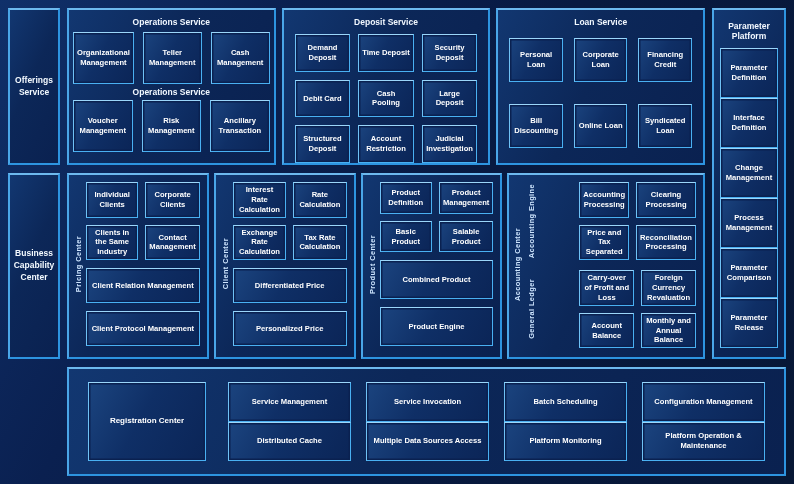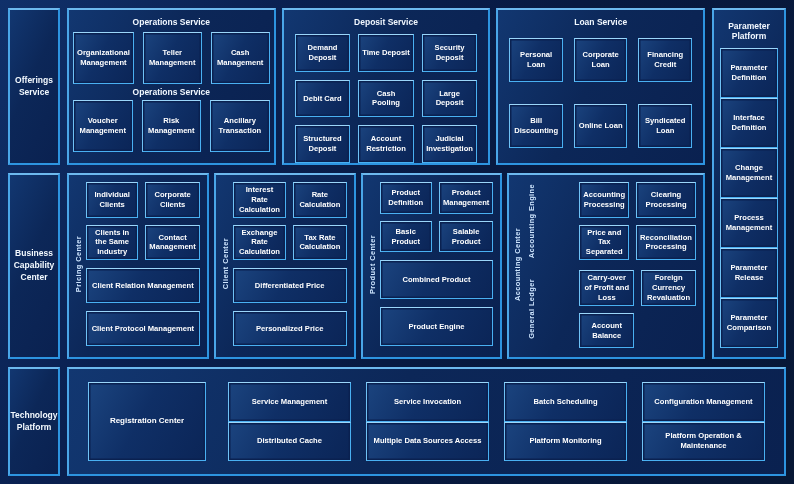--- a/index.html
+++ b/index.html
@@ -121,22 +121,22 @@
     </div>
   </div>
 
   <div class="panel param-col">
     <div class="ptitle">Parameter Platform</div>
     <div class="param-stack">
       <div class="box">Parameter Definition</div>
       <div class="box">Interface Definition</div>
       <div class="box">Change Management</div>
       <div class="box">Process Management</div>
+      <div class="box">Parameter Comparison</div>
       <div class="box">Parameter Release</div>
-      <div class="box">Parameter Comparison</div>
     </div>
   </div>
 
   <div class="panel sidebar">Business Capability Center</div>
 
   <div class="midrow">
 
     <div class="panel">
       <div class="vlabel-wrap">
         <span class="vlabel">Pricing Center</span>
@@ -202,27 +202,27 @@
           </div>
         </div>
         <div class="acct-group">
           <div class="vlabel-wrap" style="flex:0 0 14px">
             <span class="vlabel">General Ledger</span>
           </div>
           <div class="acct-grid">
             <div class="box">Carry-over of Profit and Loss</div>
             <div class="box">Foreign Currency Revaluation</div>
             <div class="box">Account Balance</div>
-          </div>
-        </div>
-      </div>
-    </div>
-  </div>
-
-  <div class="panel sidebar">Technology Platform</div>
+            <div class="box">Monthly and Annual Balance</div>
+          </div>
+        </div>
+      </div>
+    </div>
+  </div>
+
 
   <div class="panel bottom-panel">
     <div class="box reg-box">Registration Center</div>
     <div class="bottom-grid">
       <div class="box">Service Management</div>
       <div class="box">Service Invocation</div>
       <div class="box">Batch Scheduling</div>
       <div class="box">Configuration Management</div>
       <div class="box">Distributed Cache</div>
       <div class="box">Multiple Data Sources Access</div>

